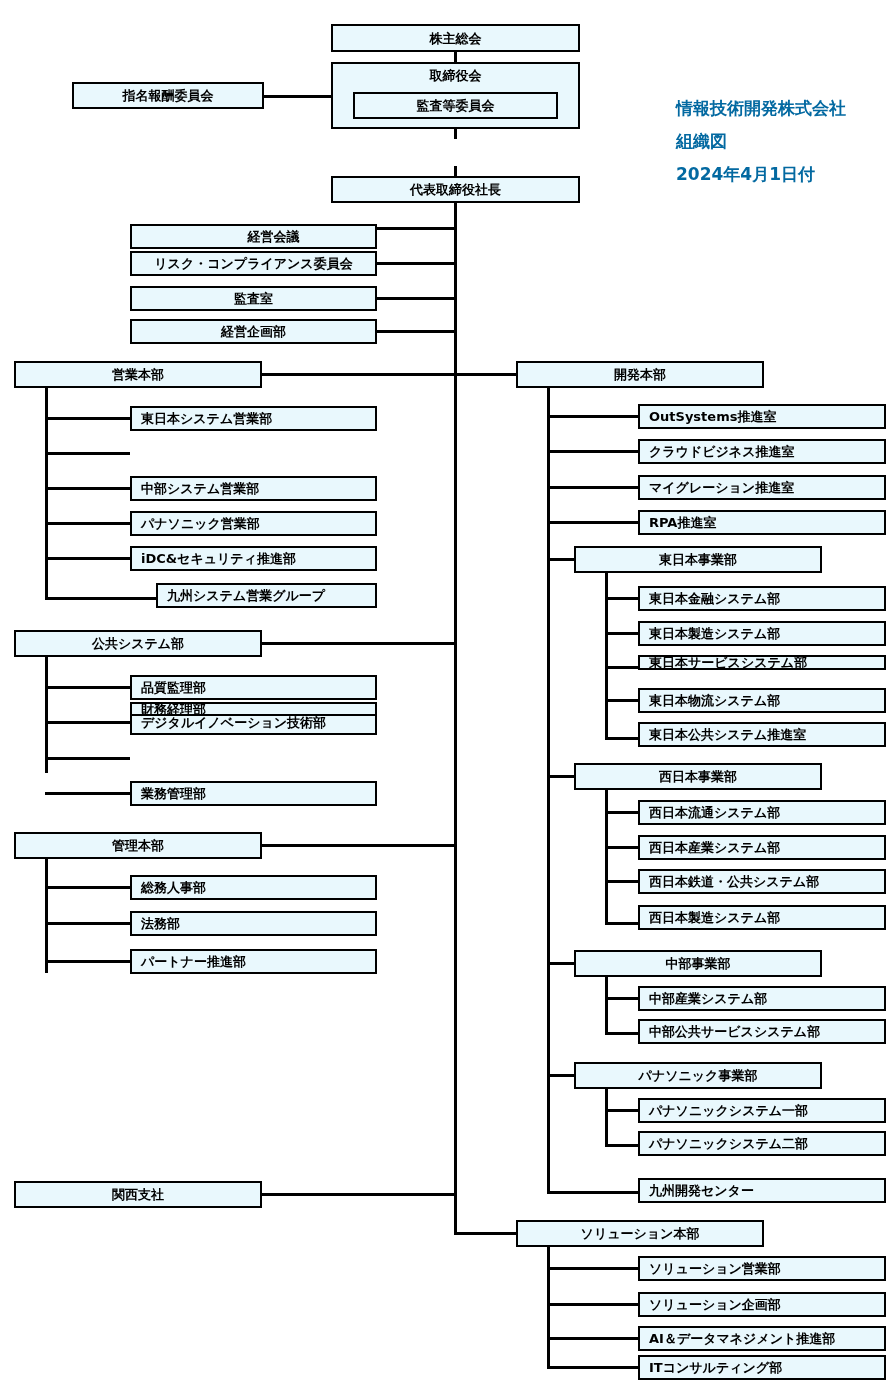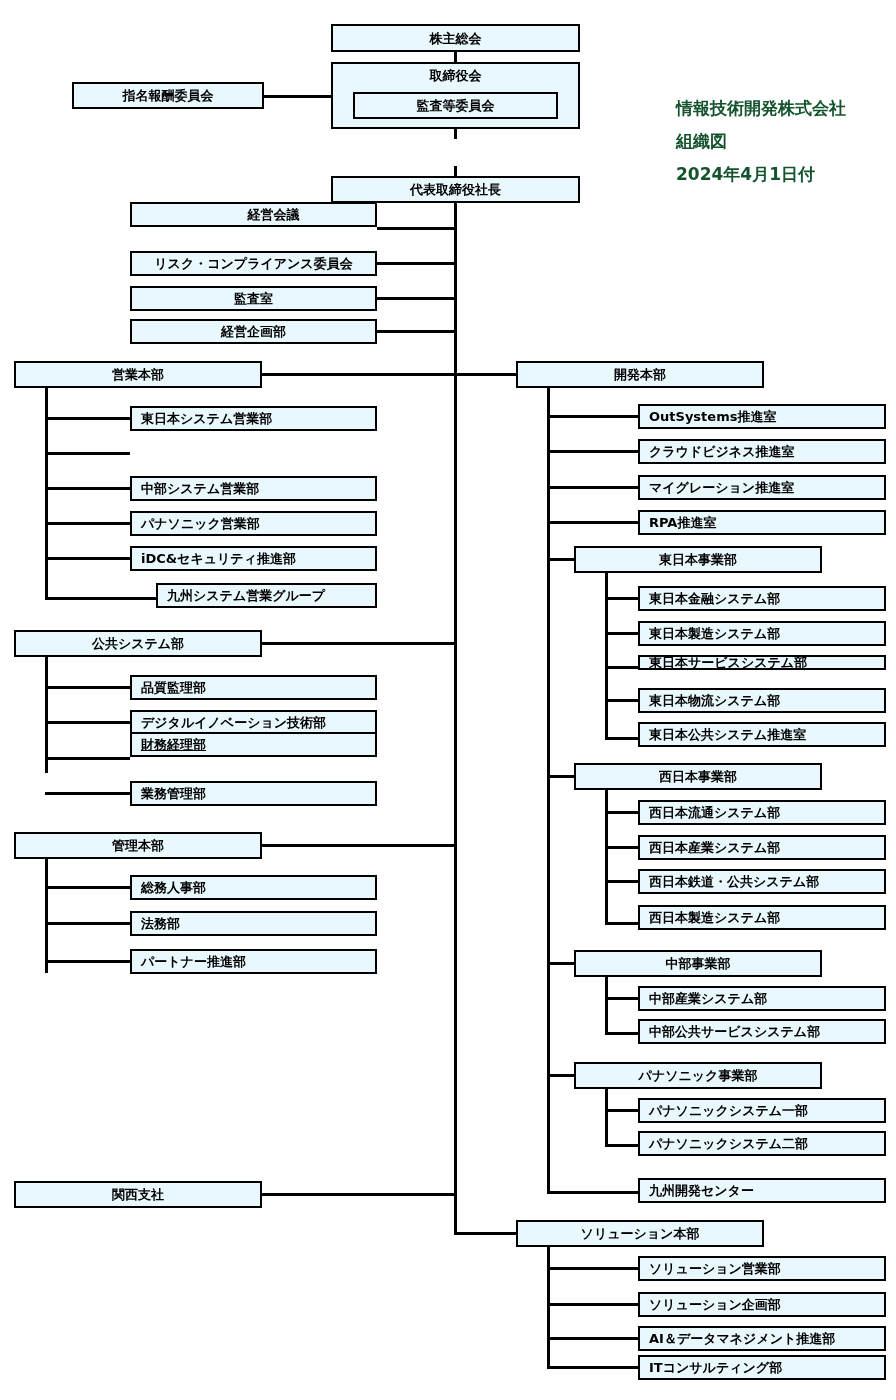--- a/index.html
+++ b/index.html
@@ -33,21 +33,21 @@
     position:absolute;
     background:#000000;
   }
   .vline{width:3px;}
   .hline{height:3px;}
 
   .title{
     position:absolute;
     font-size:17px;
     font-weight:bold;
-    color:#14532d;
+    color:#0369a1;
     white-space:nowrap;
     line-height:1;
   }
 </style>
 </head>
 <body>
 
 <div id="chart">
 
   <div class="title" style="left:676px;top:100px;">情報技術開発株式会社</div>
@@ -65,21 +65,21 @@
   <div class="node" style="left:72px;top:82px;width:192px;height:27px;">指名報酬委員会</div>
   <div class="line hline" style="left:264px;top:95px;width:69px;"></div>
 
   <div class="line vline" style="left:454px;top:129px;height:10px;"></div>
 
   <div class="line vline" style="left:454px;top:166px;height:10px;"></div>
   <div class="node" style="left:331px;top:176px;width:249px;height:27px;">代表取締役社長</div>
 
   <div class="line vline" style="left:454px;top:203px;height:1031px;"></div>
 
-  <div class="node" style="left:130px;top:202px;width:247px;height:25px;padding-left:40px;">経営会議</div>
+  <div class="node" style="left:130px;top:224px;width:247px;height:25px;padding-left:40px;">経営会議</div>
   <div class="line hline" style="left:377px;top:227px;width:80px;"></div>
 
   <div class="node" style="left:130px;top:251px;width:247px;height:25px;">リスク・コンプライアンス委員会</div>
   <div class="line hline" style="left:377px;top:262px;width:80px;"></div>
 
   <div class="node" style="left:130px;top:286px;width:247px;height:25px;">監査室</div>
   <div class="line hline" style="left:377px;top:297px;width:80px;"></div>
 
   <div class="node" style="left:130px;top:319px;width:247px;height:25px;">経営企画部</div>
   <div class="line hline" style="left:377px;top:330px;width:80px;"></div>
@@ -108,21 +108,21 @@
   <div class="node" style="left:14px;top:630px;width:248px;height:27px;">公共システム部</div>
   <div class="line hline" style="left:262px;top:642px;width:195px;"></div>
   <div class="line vline" style="left:45px;top:657px;height:116px;"></div>
 
   <div class="node left-align" style="left:130px;top:675px;width:247px;height:25px;">品質監理部</div>
   <div class="line hline" style="left:45px;top:686px;width:85px;"></div>
 
   <div class="node left-align" style="left:130px;top:710px;width:247px;height:25px;">デジタルイノベーション技術部</div>
   <div class="line hline" style="left:45px;top:721px;width:85px;"></div>
 
-  <div class="node left-align" style="left:130px;top:732px;width:247px;height:25px;text-decoration:underline;">財務経理部</div>
+  <div class="node left-align" style="left:130px;top:702px;width:247px;height:14px;">財務経理部</div>
   <div class="line hline" style="left:45px;top:757px;width:85px;"></div>
 
   <div class="node left-align" style="left:130px;top:781px;width:247px;height:25px;">業務管理部</div>
   <div class="line hline" style="left:45px;top:792px;width:85px;"></div>
 
   <div class="node" style="left:14px;top:832px;width:248px;height:27px;">管理本部</div>
   <div class="line hline" style="left:262px;top:844px;width:195px;"></div>
   <div class="line vline" style="left:45px;top:859px;height:114px;"></div>
 
   <div class="node left-align" style="left:130px;top:875px;width:247px;height:25px;">総務人事部</div>

